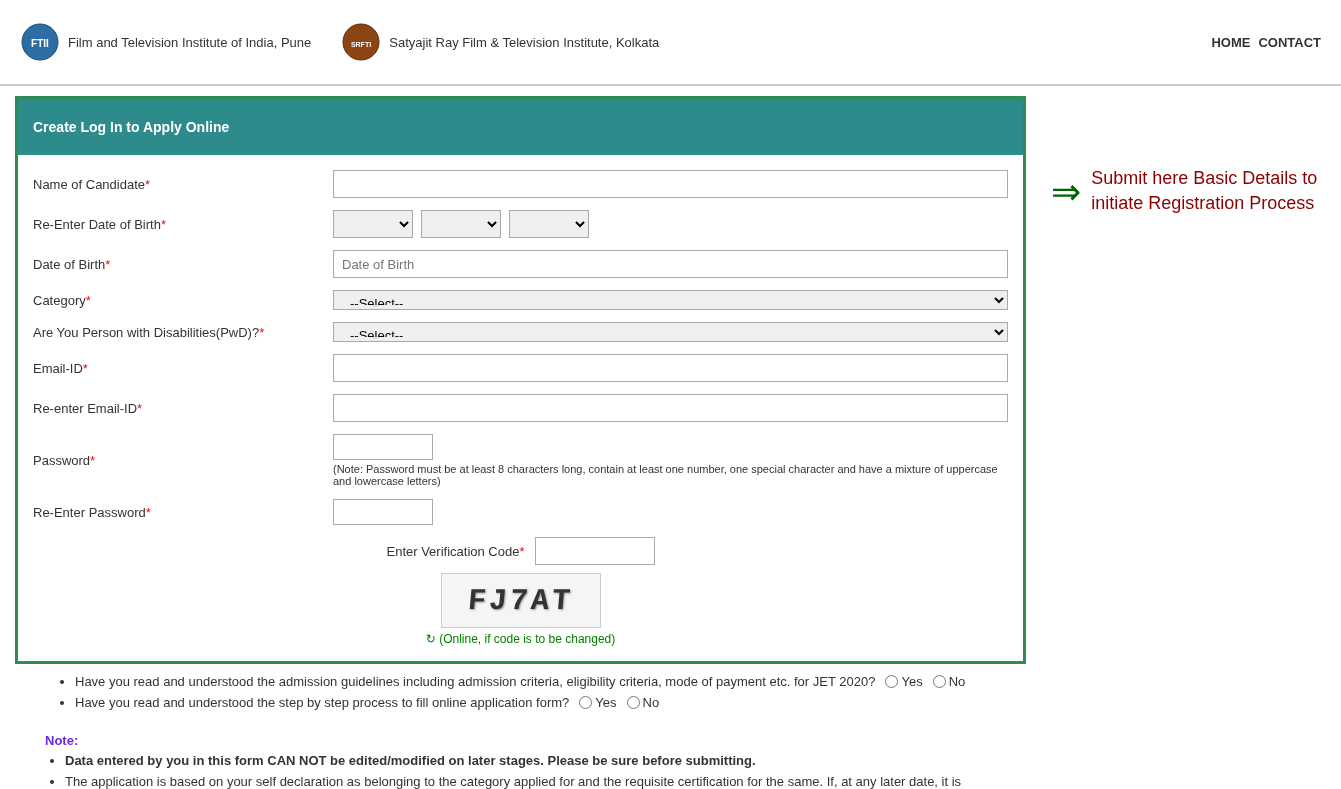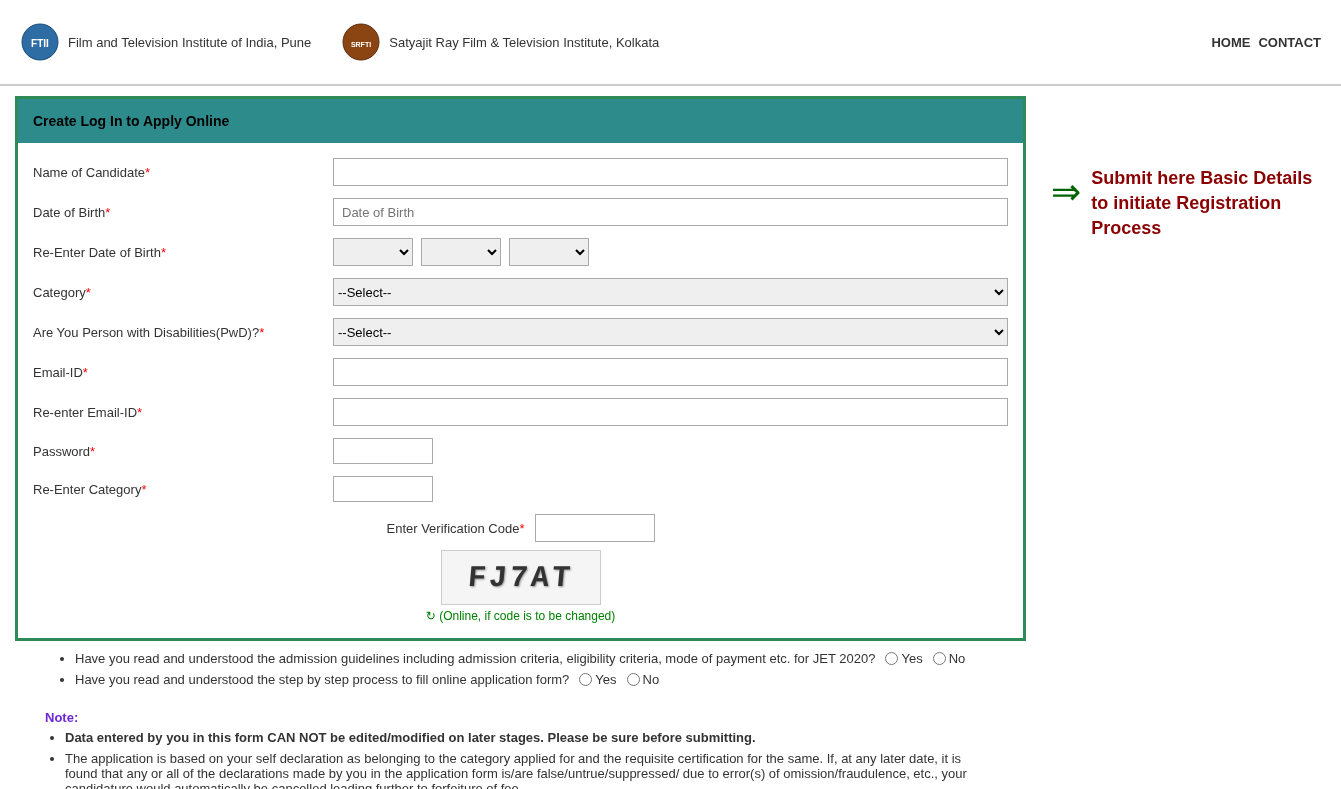--- a/index.html
+++ b/index.html
@@ -41,22 +41,22 @@
       cursor: pointer;
     }
 
     
     .form-box {
       border: 3px solid #2e8b57;
       background: #fff;
     }
     .form-box-header {
       background: #2e8b8b;
-      color: #000000;
-      padding: 14px 15px;
+      color: #ffffff;
+      padding: 20px 15px;
       font-size: 14px;
       font-weight: bold;
     }
     .form-body {
       padding: 15px;
       border-radius: 13px;
     }
     .form-row {
       display: flex;
       align-items: center;
@@ -91,24 +91,24 @@
     }
     .dob-select {
       padding: 4px 4px;
       border: 1px solid #aaa;
       font-size: 12px;
       height: 28px;
       width: 80px;
     }
     .form-select {
       flex: 1;
-      padding: 4px 0;
+      padding: 4px 12px;
       border: 1px solid #aaa;
       font-size: 13px;
-      height: 28px;
+      height: 20px;
     }
     .password-section {
       flex: 1;
     }
     .password-note {
       font-size: 11px;
       color: #333;
       margin-top: 3px;
     }
     .captcha-row {
@@ -162,21 +162,21 @@
       gap: 10px;
     }
     .arrow-icon {
       font-size: 36px;
       color: #006400;
       margin-top: 5px;
     }
     .submit-hint-text {
       color: #8b0000;
       font-size: 18px;
-      font-weight: bold;
+      font-weight: normal;
       line-height: 1.4;
     }
 
     
     .questions-section {
       padding: 10px 30px;
     }
     .radio-group {
       display: flex;
       gap: 10px;
@@ -272,27 +272,20 @@
         <div class="form-box-header">
           <span>Create Log In to Apply Online</span>
         </div>
         <div class="form-body">
 
           <div class="form-row">
             <div class="form-label">
               <span>Name of Candidate</span><span class="required">*</span>
             </div>
             <input type="text" class="form-input" style="">
-          </div>
-
-          <div class="form-row">
-            <div class="form-label">
-              <span>Date of Birth</span><span class="required">*</span>
-            </div>
-            <input type="text" class="form-input-dob" placeholder="Date of Birth" style="">
           </div>
 
           <div class="form-row">
             <div class="form-label">
               <span>Re-Enter Date of Birth</span><span class="required">*</span>
             </div>
             <div class="dob-selects">
               <select class="dob-select">
                 <option value=""></option>
                 <option>01</option><option>02</option><option>03</option><option>04</option><option>05</option>
@@ -314,20 +307,27 @@
                 <option>1990</option><option>1991</option><option>1992</option><option>1993</option>
                 <option>1994</option><option>1995</option><option>1996</option><option>1997</option>
                 <option>1998</option><option>1999</option><option>2000</option><option>2001</option>
                 <option>2002</option><option>2003</option>
               </select>
             </div>
           </div>
 
           <div class="form-row">
             <div class="form-label">
+              <span>Date of Birth</span><span class="required">*</span>
+            </div>
+            <input type="text" class="form-input-dob" placeholder="Date of Birth" style="">
+          </div>
+
+          <div class="form-row">
+            <div class="form-label">
               <span>Category</span><span class="required">*</span>
             </div>
             <select class="form-select">
               <option>--Select--</option>
               <option>General</option>
               <option>OBC</option>
               <option>SC</option>
               <option>ST</option>
             </select>
           </div>
@@ -356,26 +356,27 @@
             </div>
             <input type="email" class="form-input" style="">
           </div>
 
           <div class="form-row">
             <div class="form-label">
               <span>Password</span><span class="required">*</span>
             </div>
             <div class="password-section">
               <input type="password" style="width: 100px; padding: 4px; border: 1px solid rgb(170, 170, 170); height: 26px;">
-            </div>
-          </div>
-
-          <div class="form-row">
-            <div class="form-label">
-              <span>Re-Enter Category</span><span class="required">*</span>
+              <div class="password-note">(Note: Password must be at least 8 characters long, contain at least one number, one special character and have a mixture of uppercase and lowercase letters)</div>
+            </div>
+          </div>
+
+          <div class="form-row">
+            <div class="form-label">
+              <span>Re-Enter Password</span><span class="required">*</span>
             </div>
             <input type="password" style="width: 100px; padding: 4px; border: 1px solid rgb(170, 170, 170); height: 26px;">
           </div>
 
           <div class="captcha-row">
             <div class="captcha-input-row">
               <span>
                 <span>Enter Verification Code</span><span class="required">*</span>
               </span>
               <input type="text" class="captcha-input" style="">

